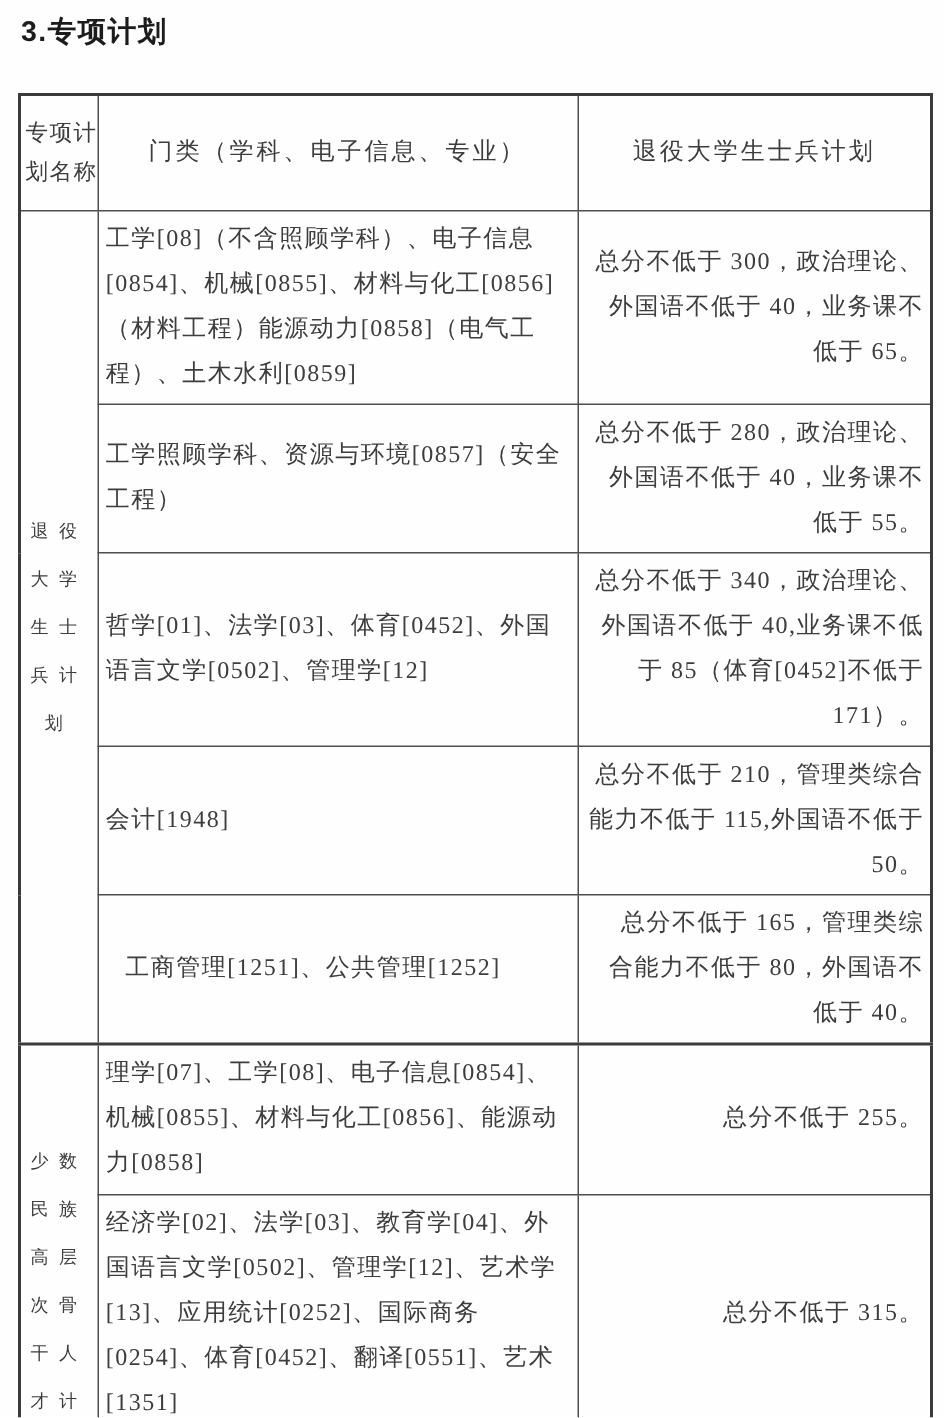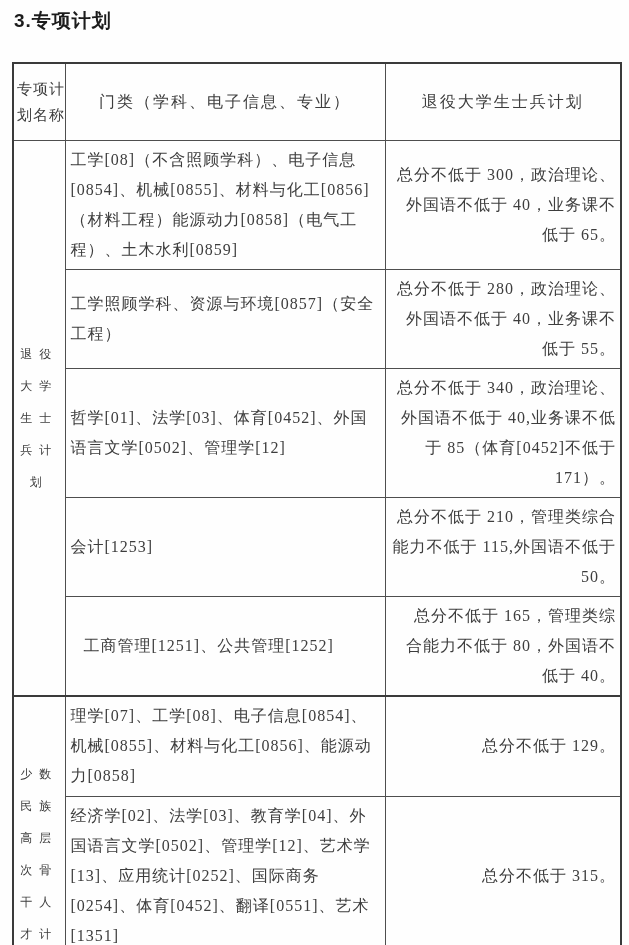--- a/index.html
+++ b/index.html
@@ -101,34 +101,34 @@
     </tr>
     <tr class="r2">
       <td class="cat">工学照顾学科、资源与环境[0857]（安全工程）</td>
       <td class="req">总分不低于 280，政治理论、外国语不低于 40，业务课不低于 55。</td>
     </tr>
     <tr class="r3">
       <td class="cat">哲学[01]、法学[03]、体育[0452]、外国语言文学[0502]、管理学[12]</td>
       <td class="req">总分不低于 340，政治理论、外国语不低于 40,业务课不低于 85（体育[0452]不低于 171）。</td>
     </tr>
     <tr class="r4">
-      <td class="cat">会计[1253]</td>
+      <td class="cat">会计[1948]</td>
       <td class="req">总分不低于 210，管理类综合能力不低于 115,外国语不低于 50。</td>
     </tr>
     <tr class="r5">
       <td class="cat">工商管理[1251]、公共管理[1252]</td>
       <td class="req">总分不低于 165，管理类综合能力不低于 80，外国语不低于 40。</td>
     </tr>
 
     <tr class="r6 section-start">
       <td class="plan-cell" rowspan="3">
         <div class="vlabel">少数民族高层次骨干人才计划</div>
       </td>
       <td class="cat">理学[07]、工学[08]、电子信息[0854]、机械[0855]、材料与化工[0856]、能源动力[0858]</td>
-      <td class="req">总分不低于 129。</td>
+      <td class="req">总分不低于 255。</td>
     </tr>
     <tr class="r7">
       <td class="cat">经济学[02]、法学[03]、教育学[04]、外国语言文学[0502]、管理学[12]、艺术学[13]、应用统计[0252]、国际商务[0254]、体育[0452]、翻译[0551]、艺术[1351]</td>
       <td class="req">总分不低于 315。</td>
     </tr>
     <tr class="r8">
       <td class="cat">会计[1253]</td>
       <td class="req">总分不低于 210。</td>
     </tr>
   </tbody>

